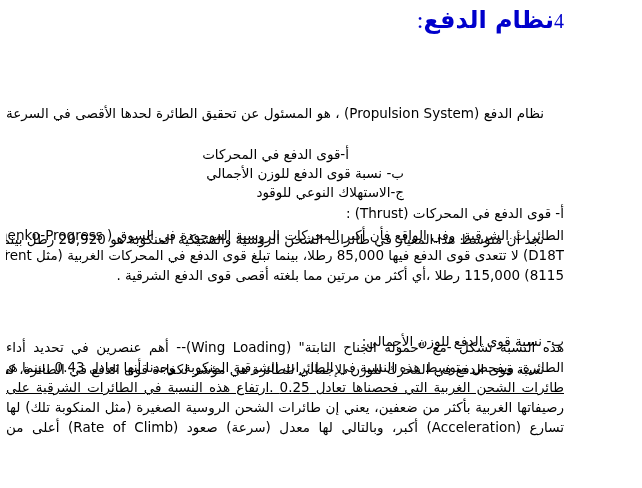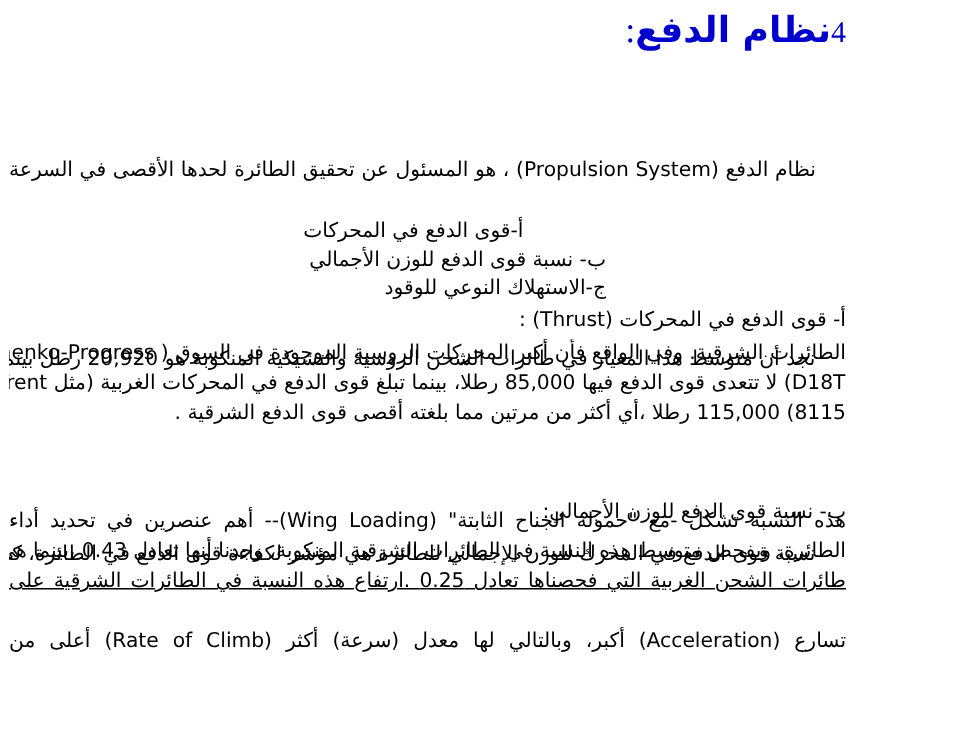--- a/index.html
+++ b/index.html
@@ -89,17 +89,18 @@
   <div class="line indent" style="top:186px;">نجد أن متوسط هذا المعيار في طائرات الشحن الروسية والتشيكية المنكوبة هو 20,920 رطل بينما يبلغ</div>
   <div class="line" style="top:226px;">الطائرات الشرقية. وفي الواقع فأن أكبر المحركات الروسية الموجودة في السوق ( Ivchenko-Progress</div>
   <div class="line" style="top:246px;">D18T) لا تتعدى قوى الدفع فيها 85,000 رطلا، بينما تبلغ قوى الدفع في المحركات الغربية (مثل Trent</div>
   <div class="line last" style="top:266px;">8115) 115,000 رطلا ،أي أكثر من مرتين مما بلغته أقصى قوى الدفع الشرقية .</div>
 
   <div class="item" style="right:10px; top:292px;">ب- نسبة قوى الدفع للوزن الأجمالي:</div>
   <div class="line indent" style="top:316px;">نسبة قوى الدفع في المحرك للوزن الإجمالي للطائرة هي مؤشر لكفاءة قوى الدفع في الطائرة، كما إن</div>
   <div class="line" style="top:338px;">هذه النسبة تشكل -مع "حمولة الجناح الثابتة" (Wing Loading)-- أهم عنصرين في تحديد أداء</div>
   <div class="line" style="top:358px;">الطائرة. وبفحص متوسط هذه النسبة في الطائرات الشرقية المنكوبة، وجدنا أنها تعادل 0.43 ،بينما هي في</div>
   <div class="line" style="top:378px;text-decoration:underline;">طائرات الشحن الغربية التي فحصناها تعادل 0.25 .ارتفاع هذه النسبة في الطائرات الشرقية على</div>
-  <div class="line" style="top:418px;">تسارع (Acceleration) أكبر، وبالتالي لها معدل (سرعة) أكثر (Rate of Climb) أعلى من</div>
+  <div class="line" style="top:398px;">رصيفاتها الغربية بأكثر من ضعفين، يعني إن طائرات الشحن الروسية الصغيرة (مثل المنكوبة تلك) لها</div>
+  <div class="line" style="top:418px;">تسارع (Acceleration) أكبر، وبالتالي لها معدل (سرعة) صعود (Rate of Climb) أعلى من</div>
 
   <div class="item" style="right:10px; top:487px;">ج-الاستهلاك النوعي للوقود:</div>
 
 </div>
 
 </body></html>

